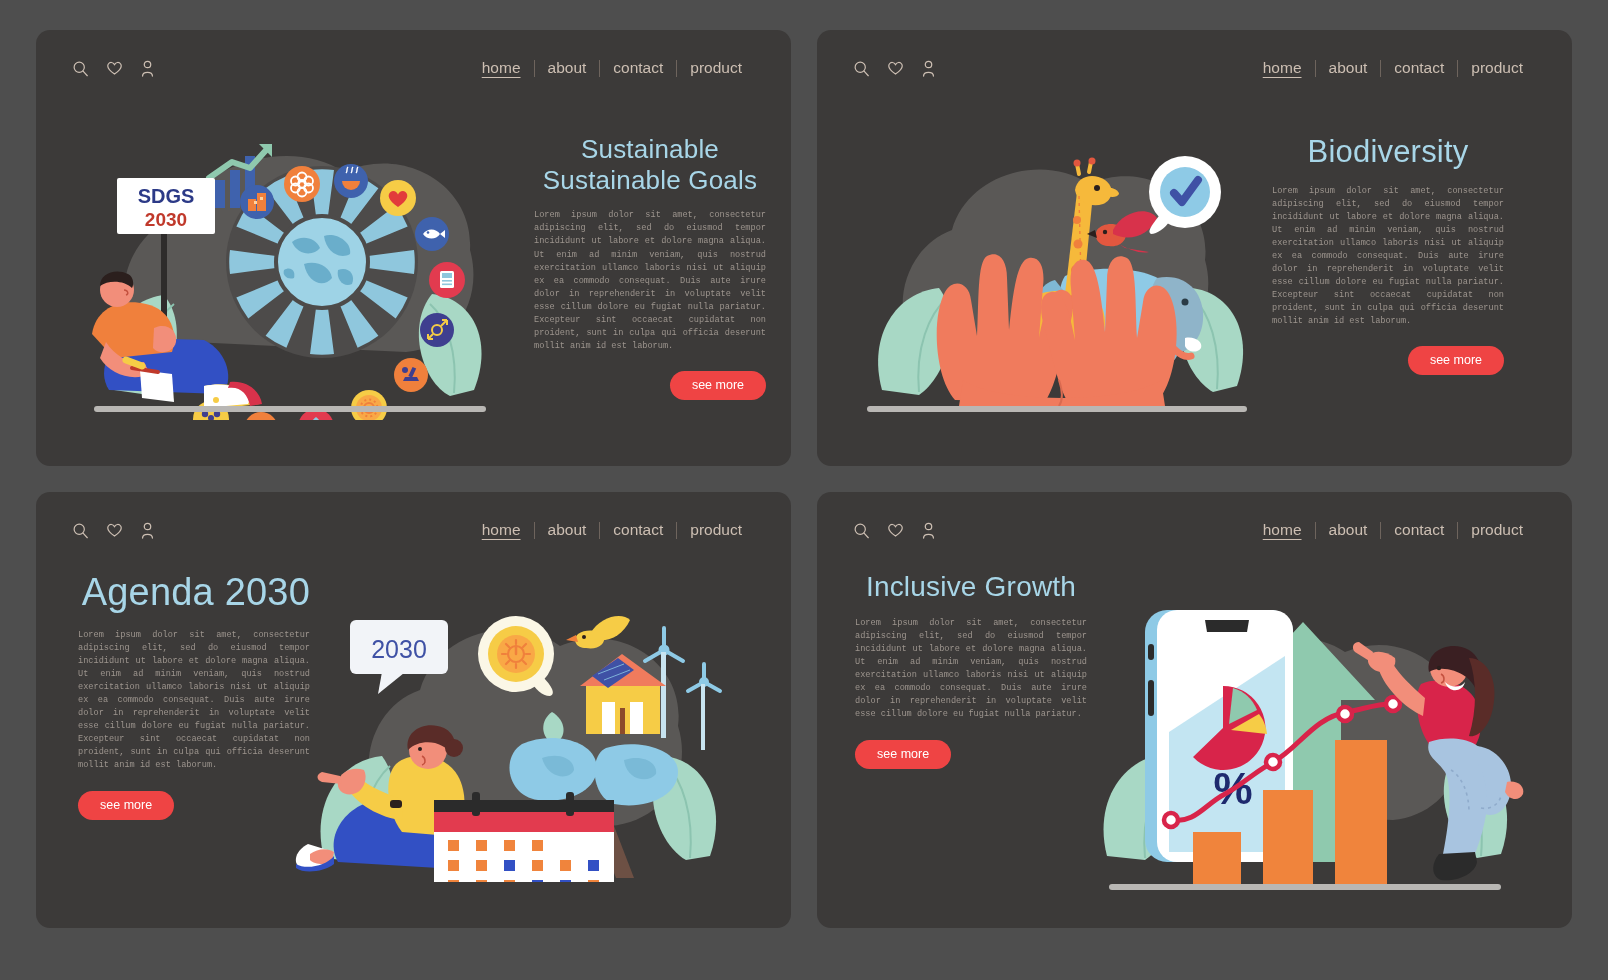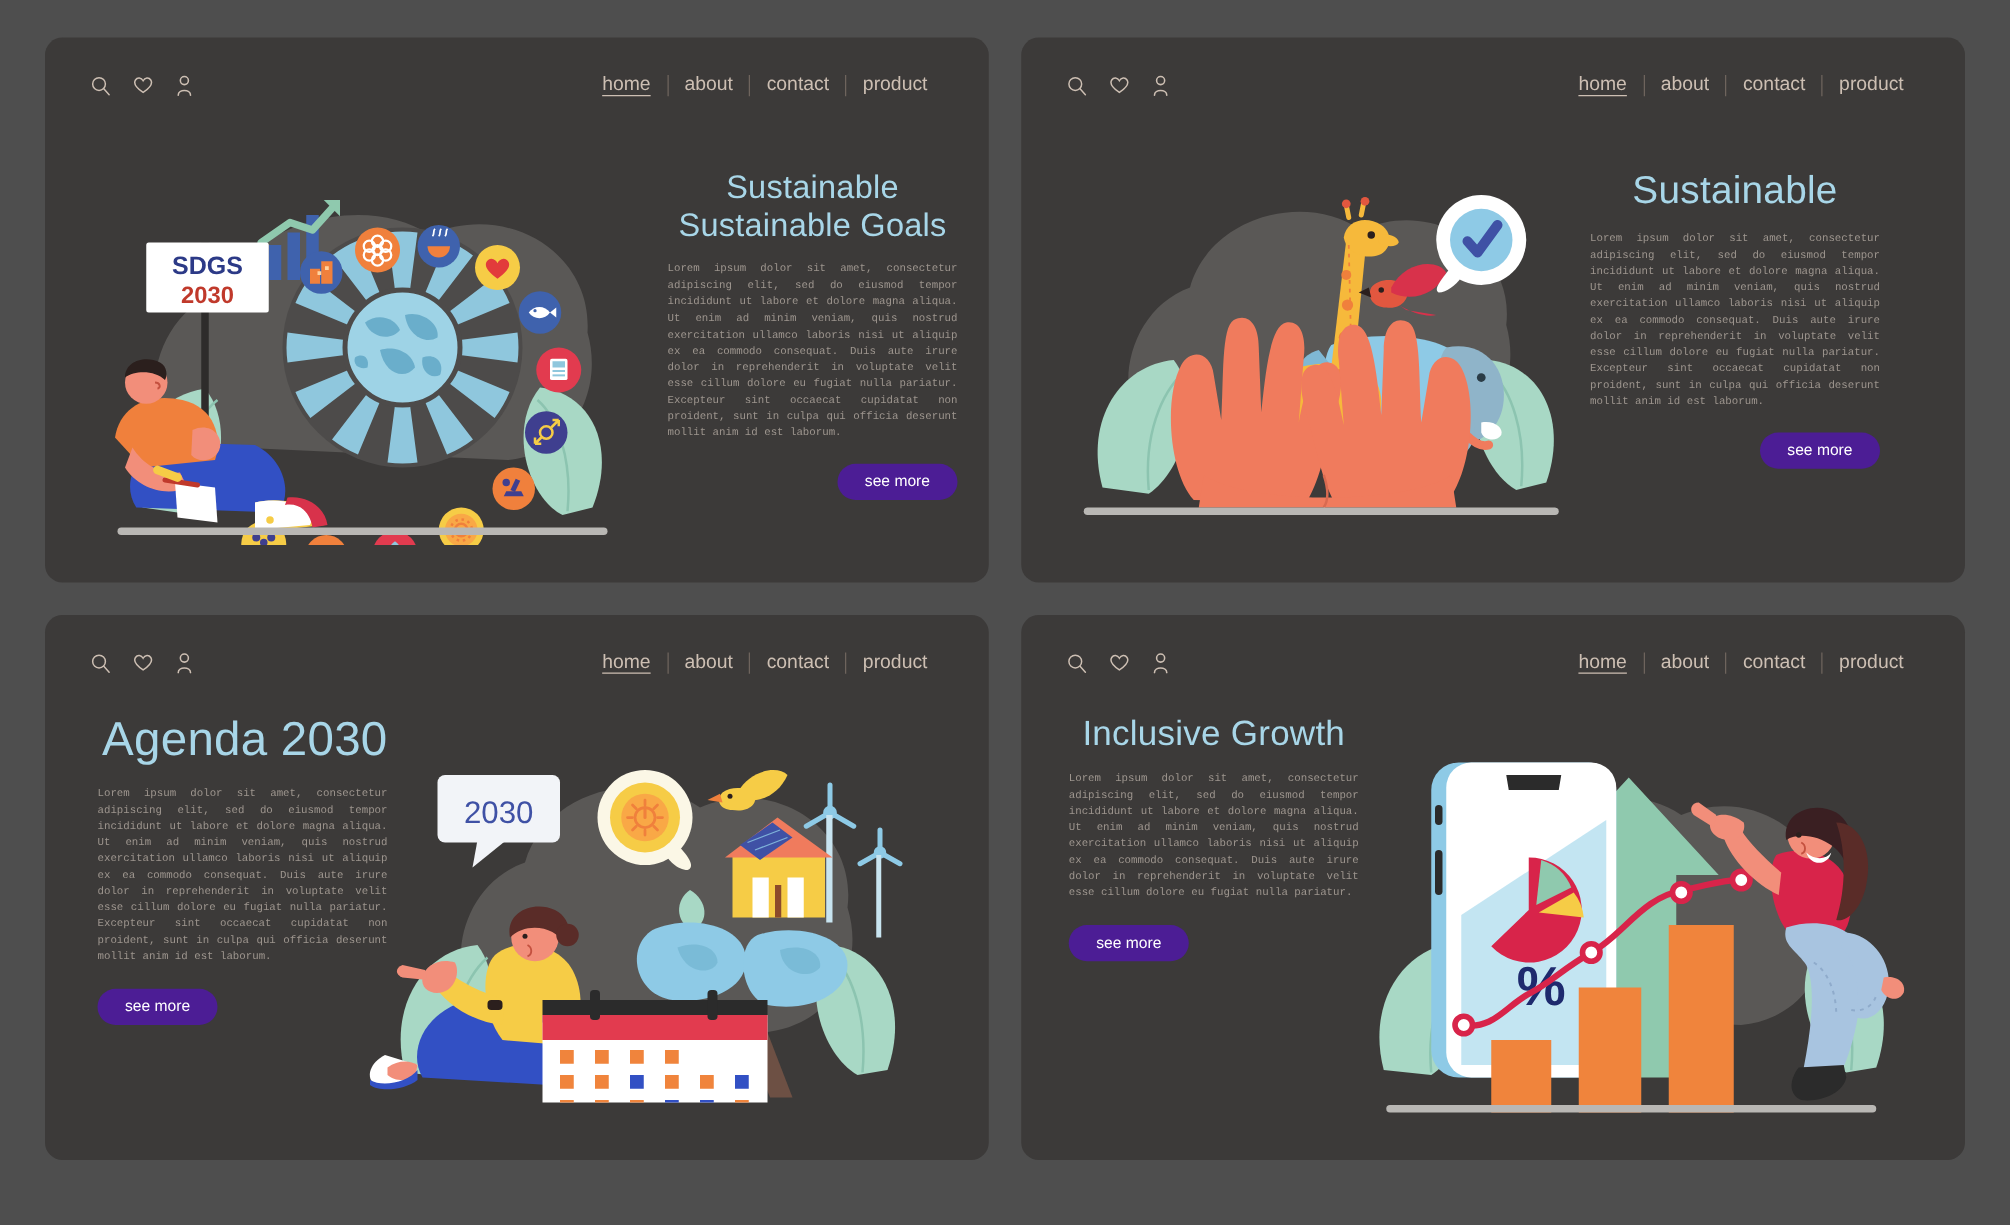--- a/index.html
+++ b/index.html
@@ -49,35 +49,35 @@
     color: #9d958e;
     font-size: 8.6px;
     line-height: 1.52;
     text-align: justify;
     margin-top: 14px;
     font-family: Liberation Mono, monospace;
   }
   .see-more {
     margin-top: 18px;
     display: inline-block;
-    background: #4c1d95;
+    background: #ef4444;
     color: #ffffff;
     font-size: 12.5px;
     padding: 7px 22px 8px 22px;
     border-radius: 20px;
     border: none;
     cursor: pointer;
     font-family: "Liberation Sans", sans-serif;
   }
   .illus { position: absolute; z-index: 1; }
   
   #card1 .txtcol { left: 498px; top: 104px; width: 232px; }
   #card1 .title { font-size: 26px; text-align: center; }
   #card1 .see-more-wrap { text-align: right; }
-  #card1 .illus { left: 18px; top: 76px; }
+  #card1 .illus { left: 18px; top: 60px; }
 
   #card2 .txtcol { left: 455px; top: 104px; width: 232px; }
   #card2 .title { font-size: 31px; text-align: center; }
   #card2 .see-more-wrap { text-align: right; }
   #card2 .illus { left: 10px; top: 50px; }
 
   #card3 .txtcol { left: 42px; top: 78px; width: 232px; }
   #card3 .title { font-size: 38px; text-align: right; }
   #card3 .see-more-wrap { text-align: left; }
   #card3 .illus { left: 250px; top: 50px; }
@@ -351,21 +351,21 @@
         <span class="nav-sep"></span>
         <span class="nav-link">about</span>
         <span class="nav-sep"></span>
         <span class="nav-link">contact</span>
         <span class="nav-sep"></span>
         <span class="nav-link">product</span>
       </div>
     </div>
 
     <div class="txtcol">
-      <div class="title">Sustainable</div>
+      <div class="title">Biodiversity</div>
       <div class="body-text">Lorem ipsum dolor sit amet, consectetur adipiscing elit, sed do eiusmod tempor incididunt ut labore et dolore magna aliqua. Ut enim ad minim veniam, quis nostrud exercitation ullamco laboris nisi ut aliquip ex ea commodo consequat. Duis aute irure dolor in reprehenderit in voluptate velit esse cillum dolore eu fugiat nulla pariatur. Excepteur sint occaecat cupidatat non proident, sunt in culpa qui officia deserunt mollit anim id est laborum.</div>
       <div class="see-more-wrap">
         <button class="see-more">see more</button>
       </div>
     </div>
 
     <div class="illus">
       <svg width="460" height="340" viewBox="0 0 460 340">
 
         <path d="M100 270 C60 250 70 170 125 150 C140 95 215 72 262 104 C320 78 385 120 378 180 C392 230 360 274 312 278 Z" fill="#5a5856"></path>

